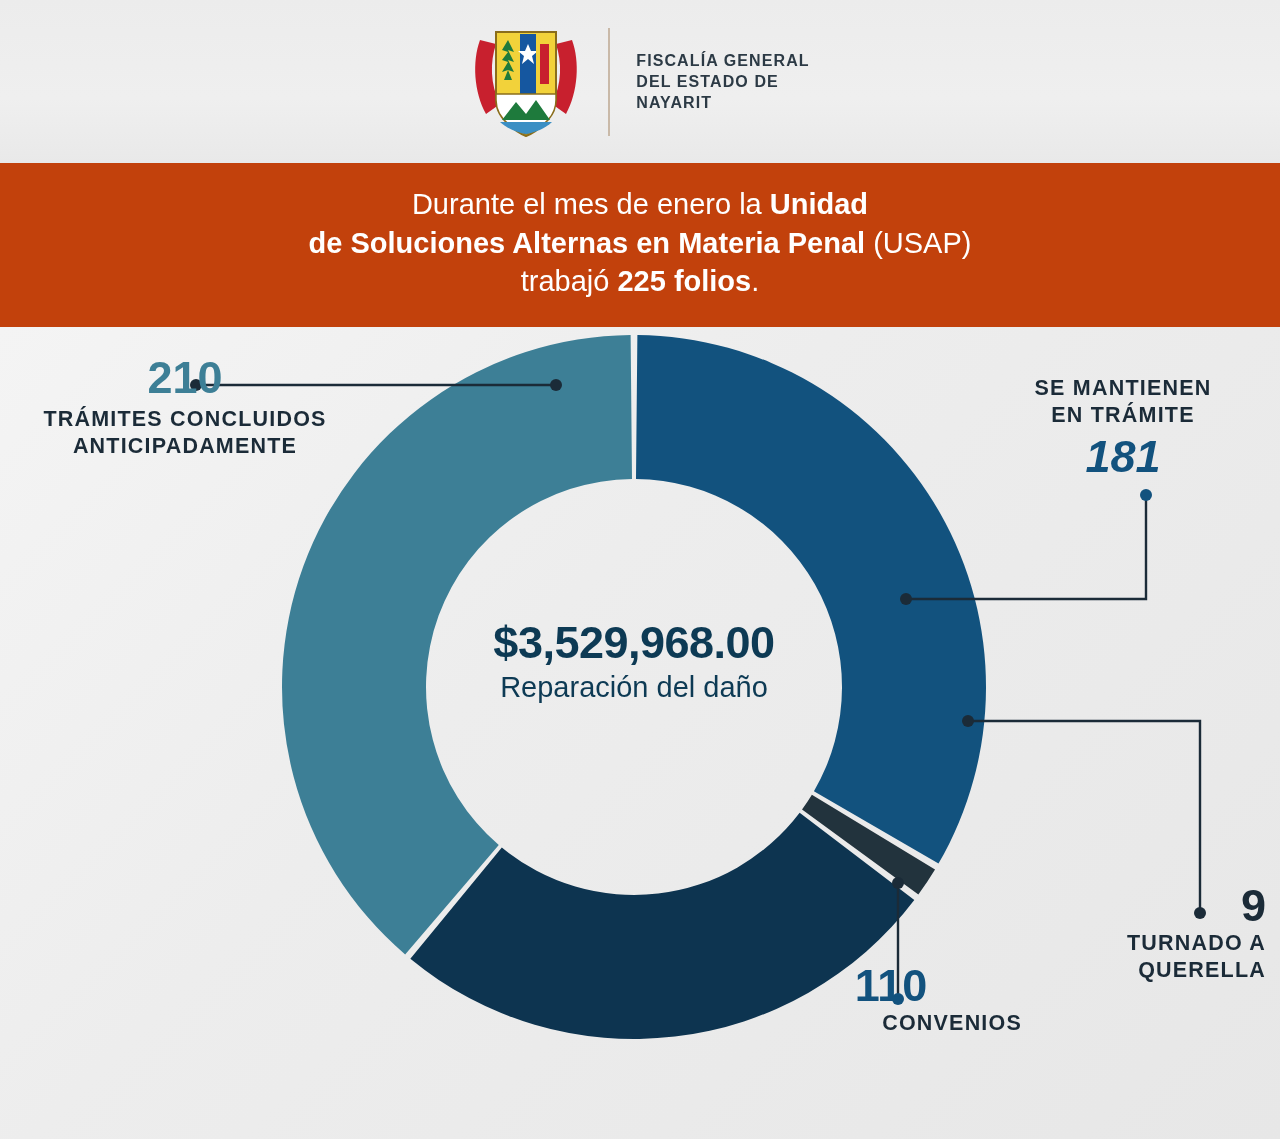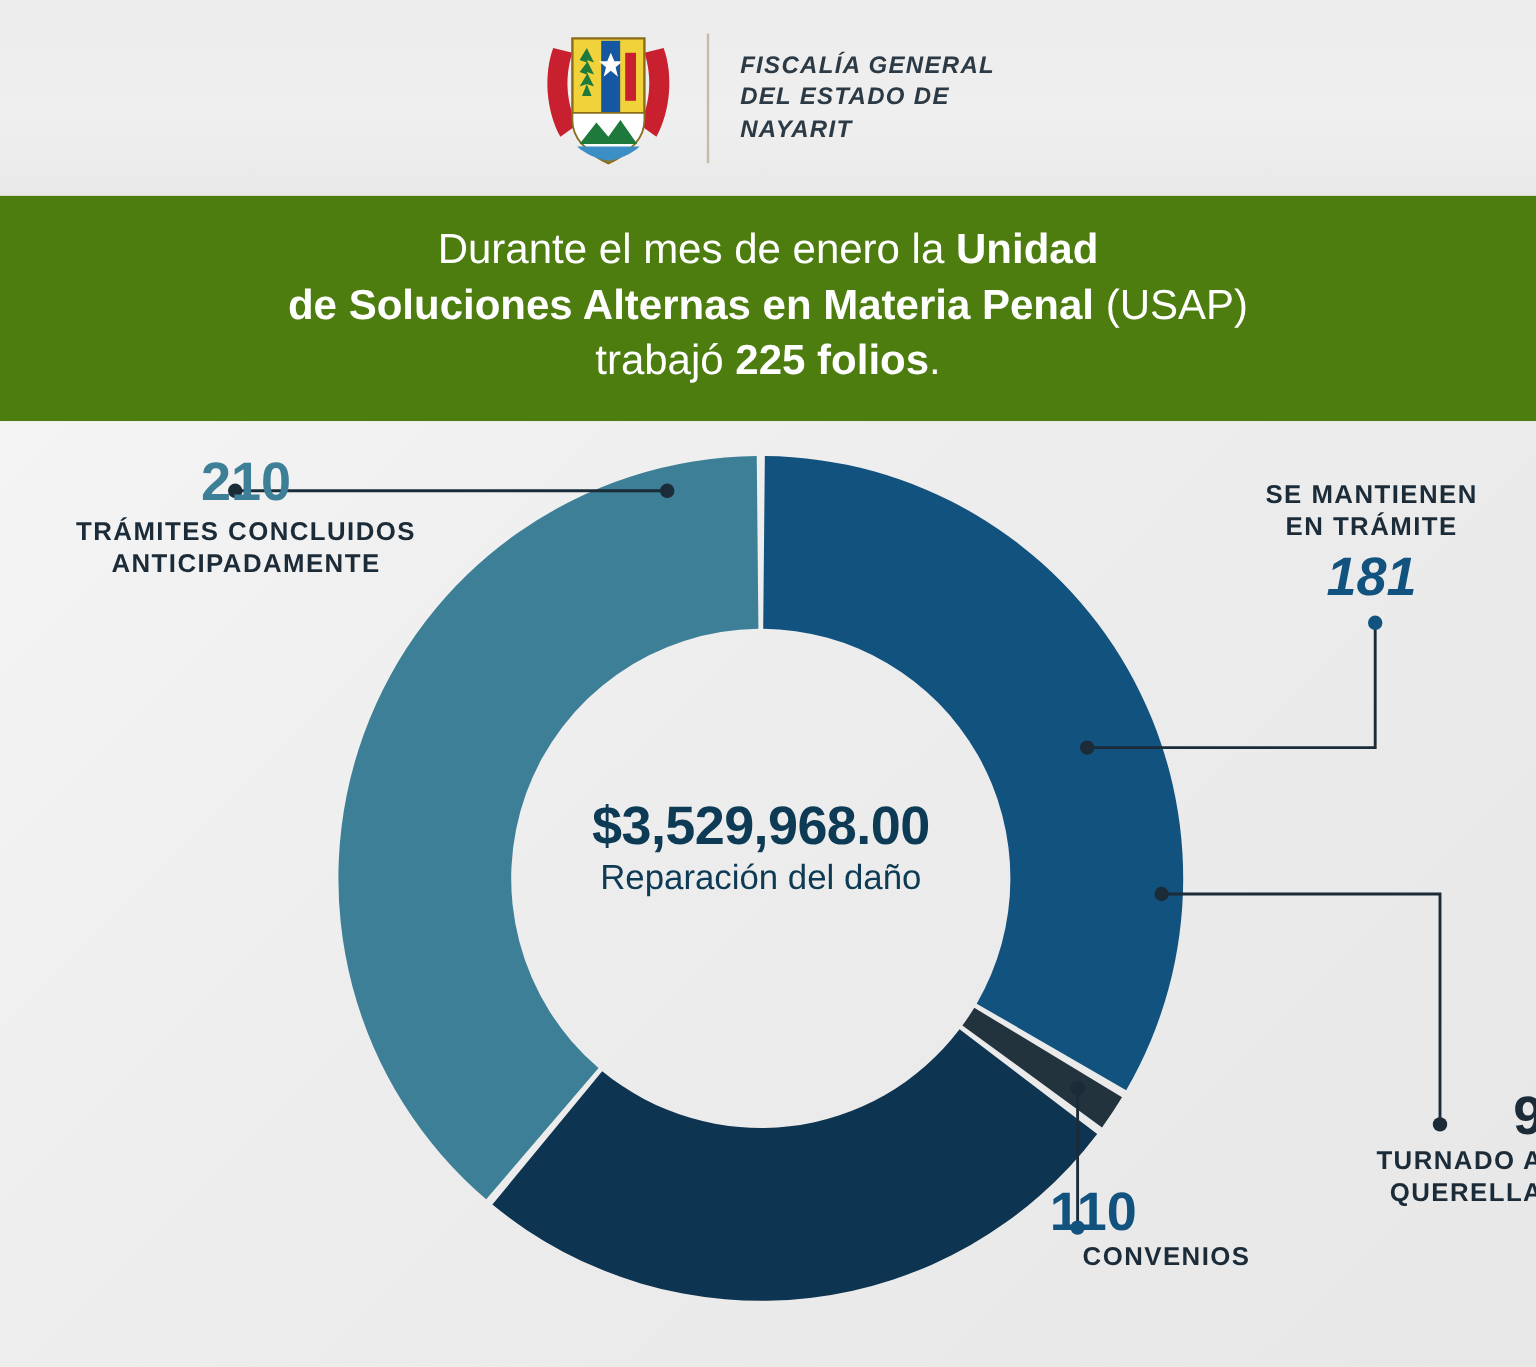--- a/index.html
+++ b/index.html
@@ -35,51 +35,50 @@
     position: relative;
   }
   .divider-v {
     width: 2px;
     height: 108px;
     background: #c9b9a8;
   }
   .org-name {
     color: #2c3a45;
     font-weight: bold;
-    font-size: 20px;
+    font-size: 16px;
     letter-spacing: 1.1px;
     line-height: 1.32;
     text-transform: uppercase;
-    font-style: italic;
   }
 
   
   .banner {
-    background: #4d7c0f;
+    background: #c2410c;
     color: #ffffff;
     padding: 22px 20px 26px;
     text-align: center;
-    font-size: 35px;
+    font-size: 29px;
     line-height: 1.33;
     font-weight: 300;
   }
   .banner b { font-weight: bold; }
   .banner .line { display: block; }
 
   
   .chart-area {
     position: relative;
     height: 816px;
     background: linear-gradient(135deg, #f4f4f4 0%, #ededed 40%, #e7e7e7 100%);
   }
 
   .donut-wrap {
     position: absolute;
     left: 278px;
-    top: 25px;
+    top: 4px;
     width: 712px;
     height: 712px;
   }
   .donut-wrap svg { display: block; }
 
   .center-amount {
     position: absolute;
     left: 0;
     top: 286px;
     width: 712px;
@@ -94,21 +93,21 @@
     left: 0;
     top: 340px;
     width: 712px;
     text-align: center;
     color: #0d3a54;
     font-size: 29px;
     font-weight: normal;
   }
 
   
-  .callout { position: absolute; margin-left: 20px; }
+  .callout { position: absolute; }
   .callout .num {
     font-size: 45px;
     font-weight: bold;
     line-height: 1;
   }
   .callout .txt {
     font-size: 21.5px;
     font-weight: bold;
     letter-spacing: 1.2px;
     color: #1b2b38;

